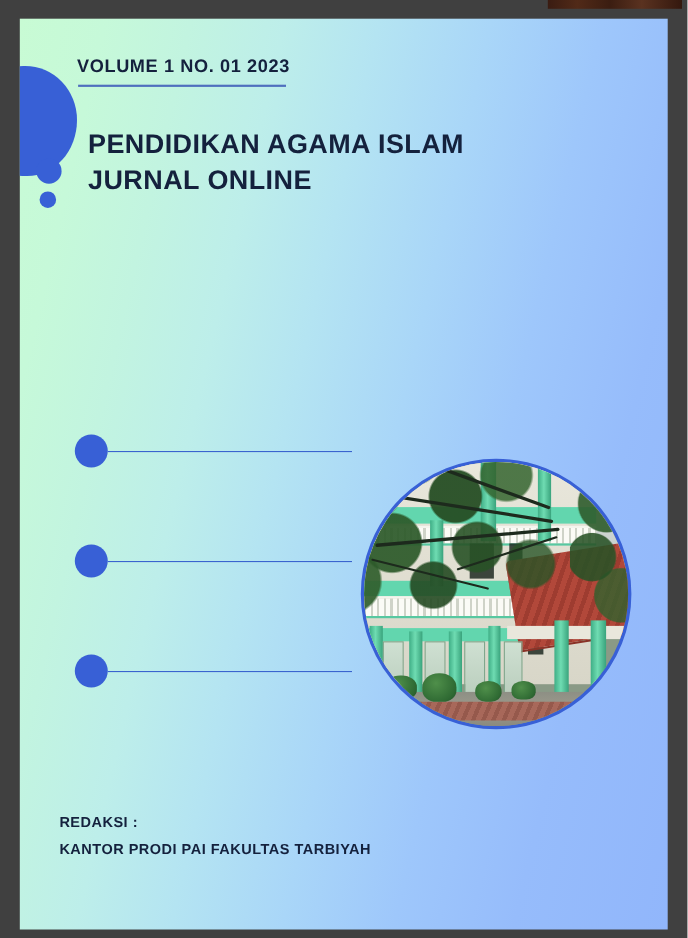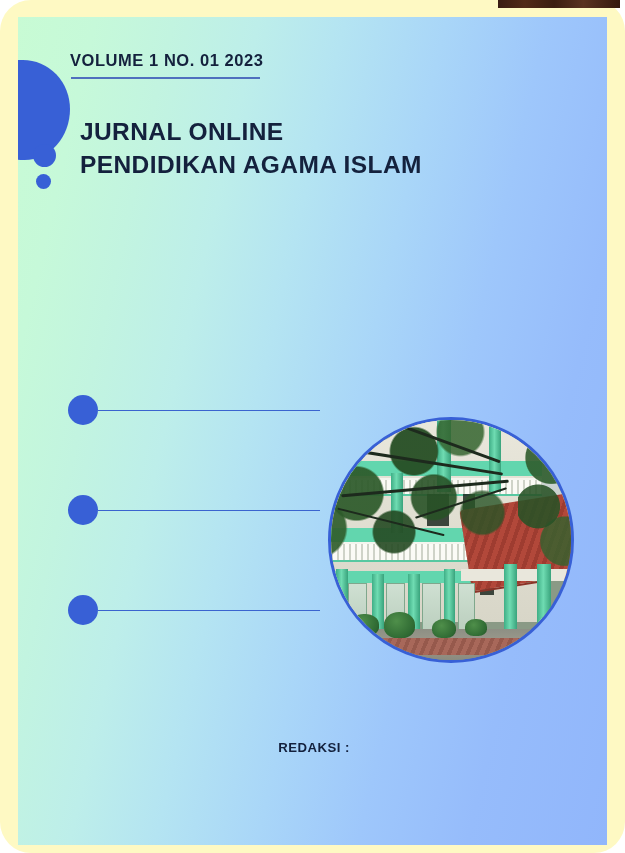--- a/index.html
+++ b/index.html
@@ -12,22 +12,21 @@
     height: 853px;
     overflow: hidden;
     font-family: "Liberation Sans", sans-serif;
   }
 
   
   #page {
     position: relative;
     width: 625px;
     height: 853px;
-    background: #fef9c3;
-    border-radius: 31px;
+    background: #404040;
   }
 
   
   #top-strip {
     position: absolute;
     left: 498px;
     top: 0px;
     width: 122px;
     height: 8px;
     background: linear-gradient(90deg,#3a1c12 0%, #512a18 22%, #3b1d11 46%, #5a3220 70%, #34180e 100%);
@@ -291,21 +290,20 @@
       radial-gradient(circle at 30% 55%, rgba(40,82,38,.88) 0 24%, rgba(40,82,38,0) 25%),
       radial-gradient(circle at 70% 80%, rgba(50,98,46,.8) 0 20%, rgba(50,98,46,0) 21%);
   }
 
   
   #redaksi {
     position: absolute;
     left: 36px;
     top: 719px;
     width: 520px;
-    text-align: center;
   }
   .red-line {
     font-size: 13.2px;
     font-weight: bold;
     letter-spacing: 0.45px;
     color: #14213d;
     line-height: 1.78;
     white-space: nowrap;
   }
 </style>
@@ -319,22 +317,22 @@
   <div id="cover">
 
     <div class="blob-main"></div>
     <div class="blob-small"></div>
     <div class="blob-dot"></div>
 
     <div id="volume-line">VOLUME 1 NO. 01 2023</div>
     <div id="volume-rule"></div>
 
     <div id="title-block">
+      <div class="sub-line">PENDIDIKAN AGAMA ISLAM</div>
       <div class="sub-line">JURNAL ONLINE</div>
-      <div class="sub-line">PENDIDIKAN AGAMA ISLAM</div>
     </div>
 
 
     <div class="marker" id="marker-1">
       <div class="dot"></div>
       <div class="rule"></div>
     </div>
     <div class="marker" id="marker-2">
       <div class="dot"></div>
       <div class="rule"></div>
@@ -390,16 +388,17 @@
       <div class="ph ph-canopy"></div>
       <div class="ph ph-branch ph-branch-1"></div>
       <div class="ph ph-branch ph-branch-2"></div>
       <div class="ph ph-branch ph-branch-3"></div>
       <div class="ph ph-branch ph-branch-4"></div>
       <div class="ph ph-branch ph-branch-5"></div>
     </div>
 
     <div id="redaksi">
       <div class="red-line">REDAKSI :</div>
+      <div class="red-line">KANTOR PRODI PAI FAKULTAS TARBIYAH</div>
     </div>
 
   </div>
 </div>
 
 </body></html>

